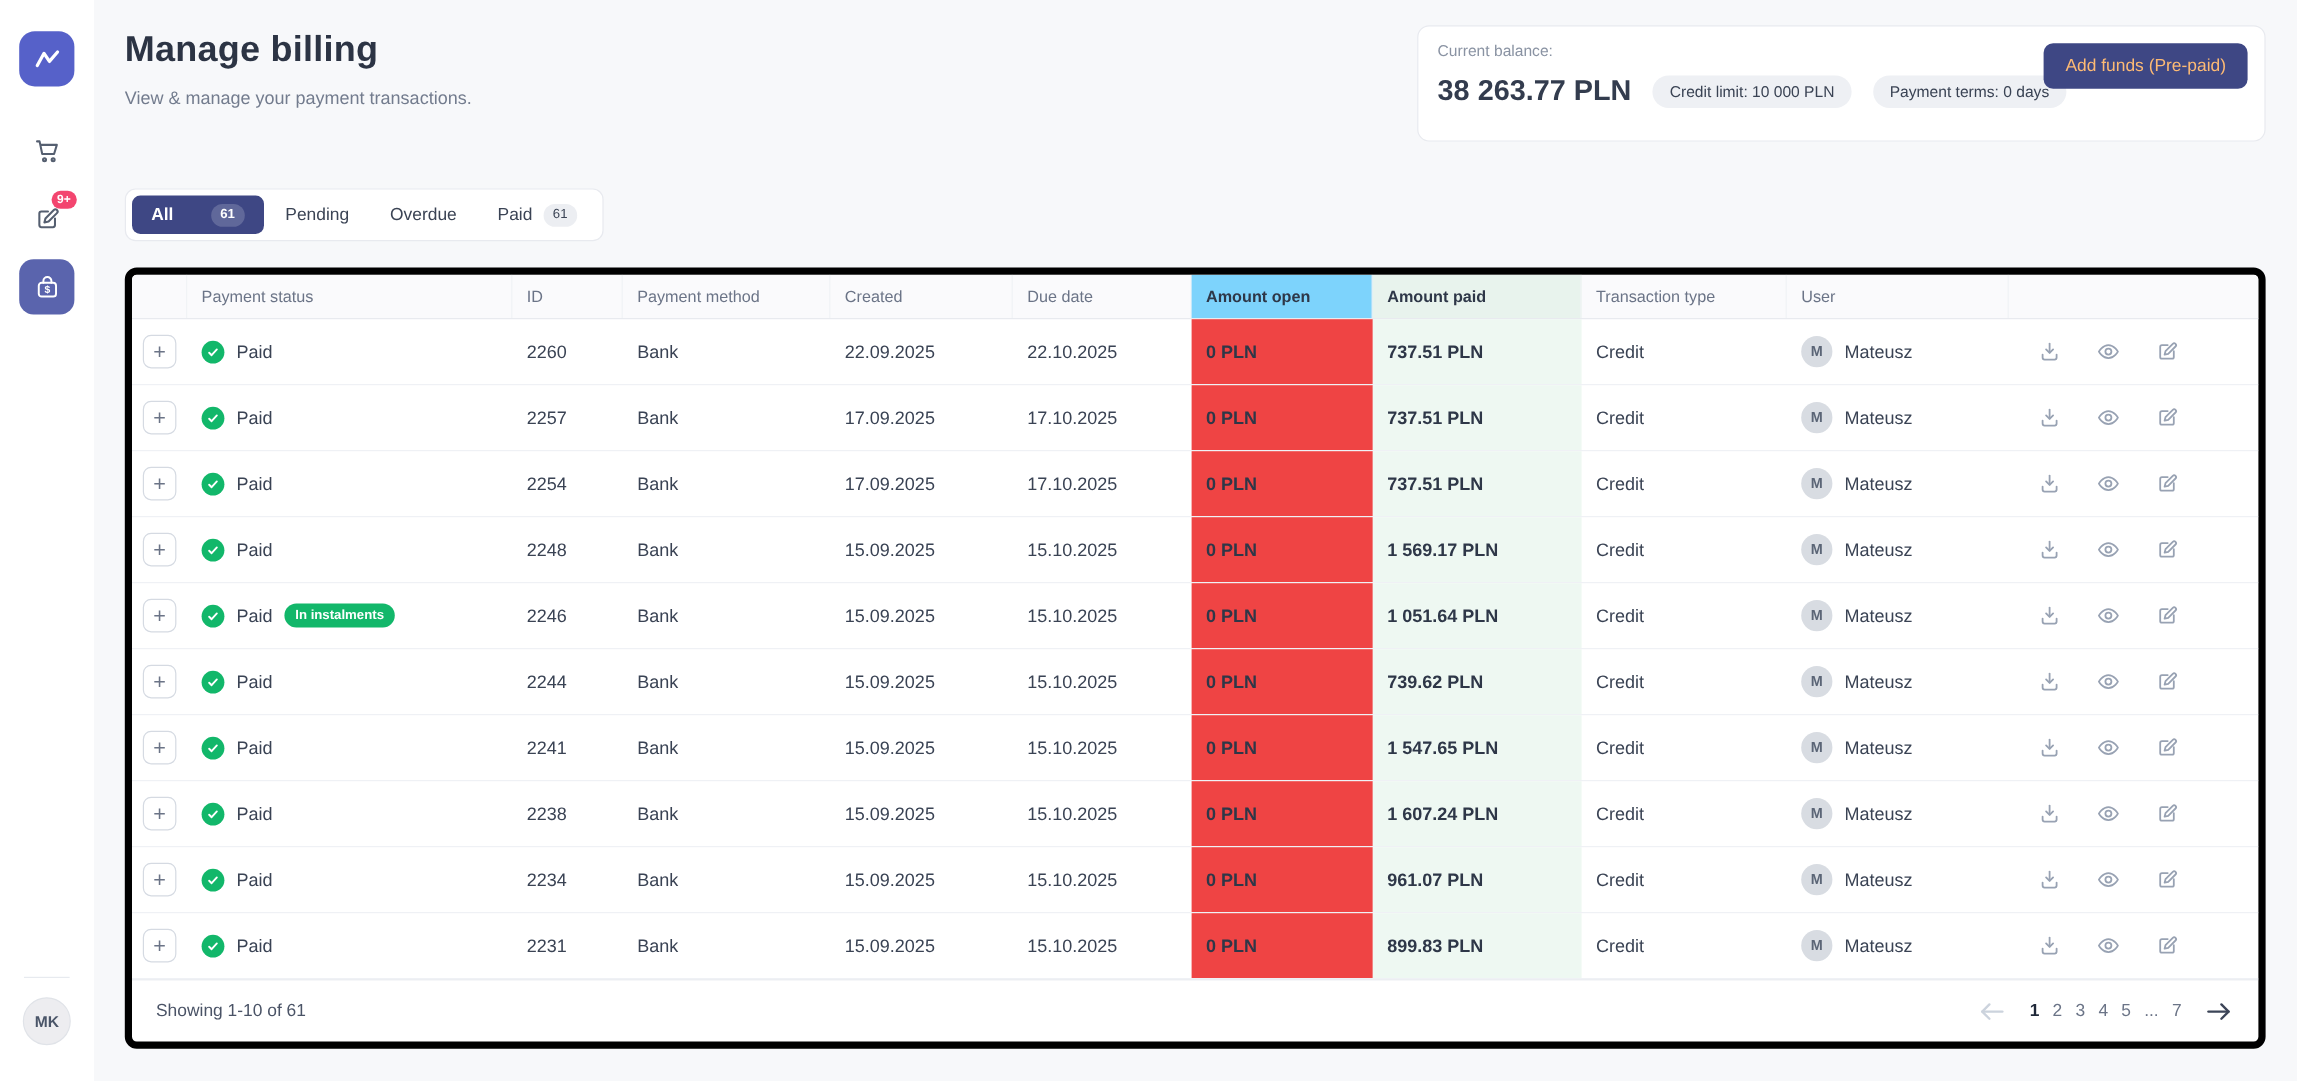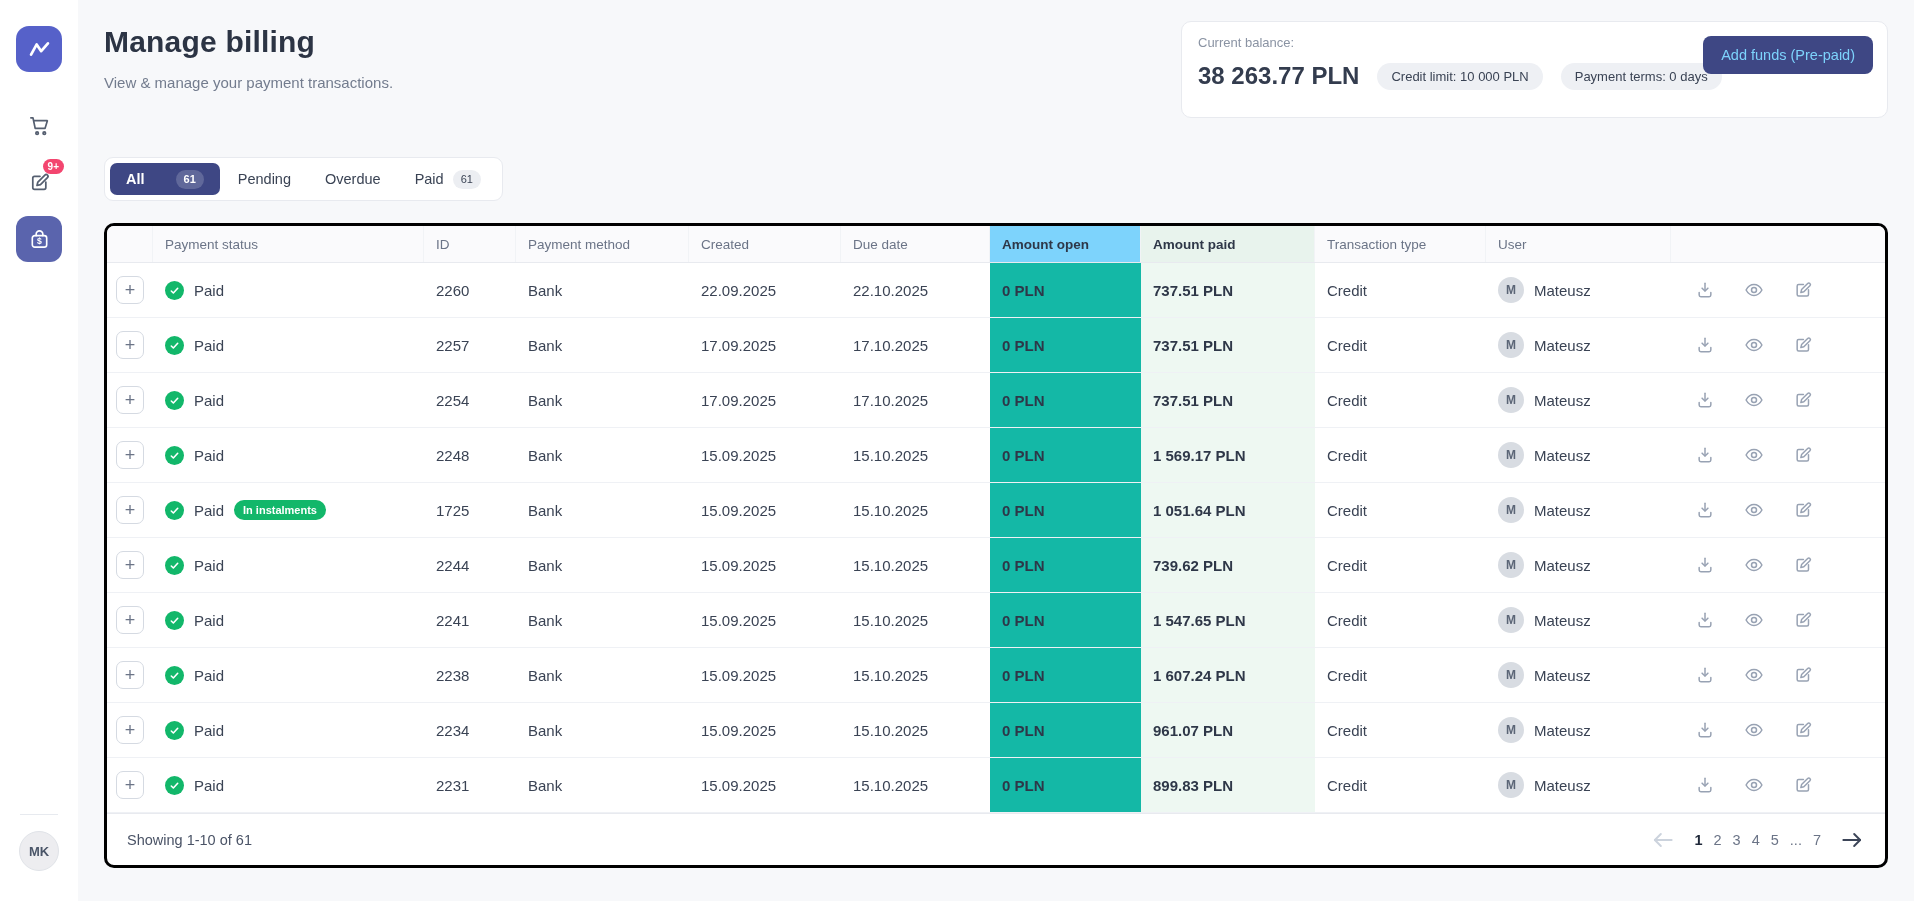--- a/index.html
+++ b/index.html
@@ -47,59 +47,59 @@
 
   .balance-card {
     position:relative; width:707px; height:97px; background:#fff;
     border:1px solid #e8eaef; border-radius:10px; padding:13px 16px;
   }
   .balance-label { font-size:13px; color:#8a93a3; }
   .balance-line { display:flex; align-items:flex-end; margin-top:12px; gap:18px; }
   .balance-amount { font-size:24px; font-weight:600; color:#333c4e; }
   .pill { background:#eef0f4; border-radius:999px; padding:6px 14px; font-size:13px; color:#3a4354; white-space:nowrap; }
   .add-funds-btn {
-    position:absolute; top:14px; right:14px; background:#3e4784; color:#7dd3fc; border:none;
+    position:absolute; top:14px; right:14px; background:#3e4784; color:#fdba74; border:none;
     border-radius:8px; padding:11px 18px; font-size:14.5px; font-family:inherit; cursor:pointer;margin-left:29px;
   }
 
   
   .tabs-row { margin-top:39px; }
   .tabs { display:inline-flex; background:#fff; border:1px solid #e8eaef; border-radius:9px; padding:5px; gap:2px; }
   .tab {
     display:flex; align-items:center; gap:9px; border:none; background:transparent; font-family:inherit;
     font-size:14.5px; color:#3a4354; padding:6px 16px; border-radius:7px; cursor:pointer; line-height:20px;
   }
   .tab.active { background:#3e4784; color:#fff; font-weight:600;gap:31px; }
   .tab-badge { border-radius:999px; font-size:11px; padding:2px 8px; line-height:15px; }
   .tab.active .tab-badge { background:rgba(255,255,255,.18); color:#fff; }
   .tab-badge.gray { background:#eceef2; color:#3a4354; }
 
   
-  .table-card { margin-top:22px; width:1784px; background:#fff; border:3px solid #000000; border-radius:10px; overflow:hidden; }
+  .table-card { margin-top:22px; width:1784px; background:#fff; border:6px solid #000000; border-radius:10px; overflow:hidden; }
   .grid-row { display:grid; grid-template-columns:46px 271px 92px 173px 152px 149px 151px 174px 171px 185px 1fr; align-items:stretch; }
   .thead { background:#fafafc; height:37px; border-bottom:1px solid #e8eaef; }
   .th {
     display:flex; align-items:center; font-size:13.5px; color:#6b7487; padding-left:12px;
     border-right:1px solid #f1f3f6; overflow:hidden; white-space:nowrap;
   }
   .th:last-child { border-right:none; }
   .th.col-open { background:#7dd3fc; }
   .th.col-paid { background:#e8f3ed; }
   .tr { height:55px; border-bottom:1px solid #eff1f5; }
   .td { display:flex; align-items:center; font-size:15px; color:#3a4354; padding-left:12px; overflow:hidden; white-space:nowrap; }
   .col-expand { justify-content:center; padding-left:0; }
   .expand-btn {
     width:28px; height:28px; border:1px solid #d5dae2; border-radius:7px; background:#fff; color:#6b7487;
     font-size:18px; line-height:1; cursor:pointer; display:flex; align-items:center; justify-content:center; font-family:inherit;
   }
   .col-status { gap:10px; }
   .check-circle { width:19px; height:19px; border-radius:50%; background:#12b76a; display:flex; align-items:center; justify-content:center; flex:none; }
   .check-circle svg { width:11px; height:11px; }
   .instalment-badge { background:#12b76a; color:#fff; font-size:11px; font-weight:700; padding:4px 9px; border-radius:999px; }
-  .col-open  { background:#14b8a6; font-weight:700; color:#2e3748; }
+  .col-open  { background:#ef4444; font-weight:700; color:#2e3748; }
   .col-paid  { background:#eef8f2; font-weight:700; color:#2e3748; }
   .col-user { gap:10px; }
   .user-avatar {
     width:26px; height:26px; border-radius:50%; background:#d8dce2; color:#5b6576; font-size:12px; font-weight:700;
     display:flex; align-items:center; justify-content:center; flex:none;
   }
   .col-actions { gap:29px; padding-left:24px; }
   .action-btn { border:none; background:transparent; color:#98a2b3; padding:0; cursor:pointer; display:flex; }
   .action-btn svg { width:20px; height:20px; }
 
@@ -411,21 +411,21 @@
     </div>
     <div class="td col-status">
       <span class="check-circle">
         <svg viewBox="0 0 24 24" fill="none" stroke="#ffffff" stroke-width="3.4" stroke-linecap="round" stroke-linejoin="round" width="11" height="11">
           <path d="m5 13 4.5 4.5L19 7"></path>
         </svg>
       </span>
       <span>Paid</span>
       <span class="instalment-badge">In instalments</span>
     </div>
-    <div class="td">1725</div>
+    <div class="td">2246</div>
     <div class="td">Bank</div>
     <div class="td">15.09.2025</div>
     <div class="td">15.10.2025</div>
     <div class="td col-open">0 PLN</div>
     <div class="td col-paid">1 051.64 PLN</div>
     <div class="td">Credit</div>
     <div class="td col-user">
       <span class="user-avatar">M</span>
       <span>Mateusz</span>
     </div>

